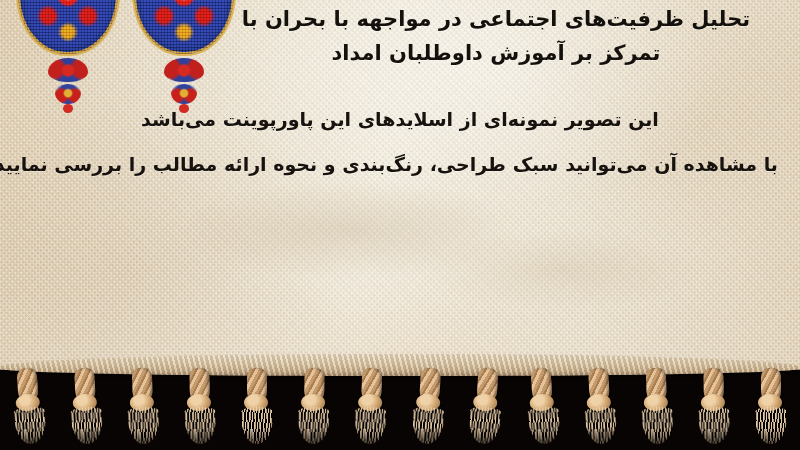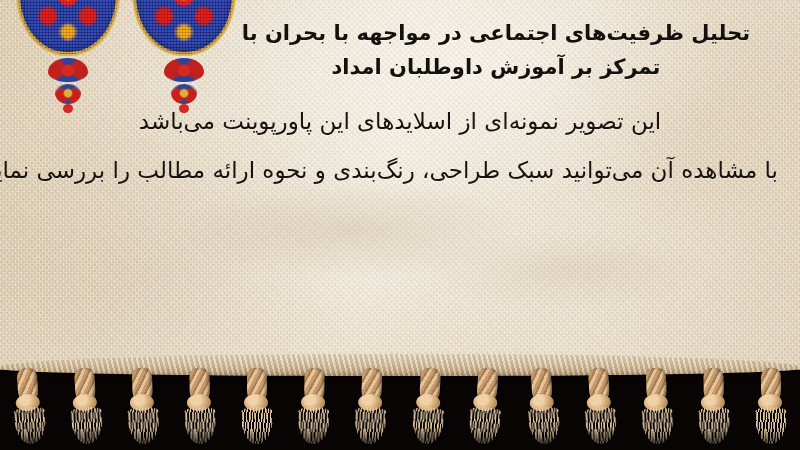--- a/index.html
+++ b/index.html
@@ -69,40 +69,40 @@
     background:
       radial-gradient(ellipse 240px 70px at 44% 40%, rgba(171,140,101,.22), rgba(171,140,101,0) 72%),
       radial-gradient(ellipse 200px 55px at 70% 60%, rgba(180,150,110,.16), rgba(180,150,110,0) 72%);
     pointer-events: none;
   }
 
   
   .title {
     position: absolute;
     right: 24px;
-    top: 16px;
+    top: 2px;
     width: 560px;
     text-align: center;
     font-size: 21px;
     line-height: 1.62;
     font-weight: 700;
     color: #14100c;
     letter-spacing: 0;
     text-shadow: 0 1px 0 rgba(255,255,255,.35);
   }
   .body-block {
     position: absolute;
     right: 22px;
     top: 108px;
     width: 756px;
     text-align: center;
   }
   .body-line {
-    font-size: 23px;
-    font-weight: 400;
+    font-size: 19px;
+    font-weight: 700;
     color: #17120d;
     text-shadow: 0 1px 0 rgba(255,255,255,.32);
     white-space: nowrap;
   }
   .line-1 { margin-bottom: 23px; }
   .line-2 { margin-bottom: 16px; }
 
   
   .ornament {
     position: absolute;

